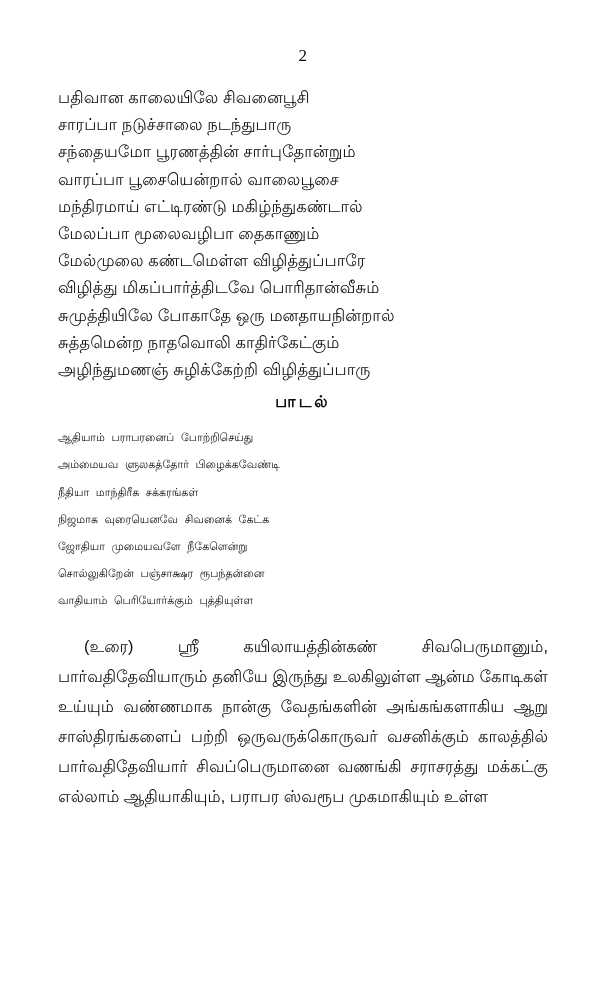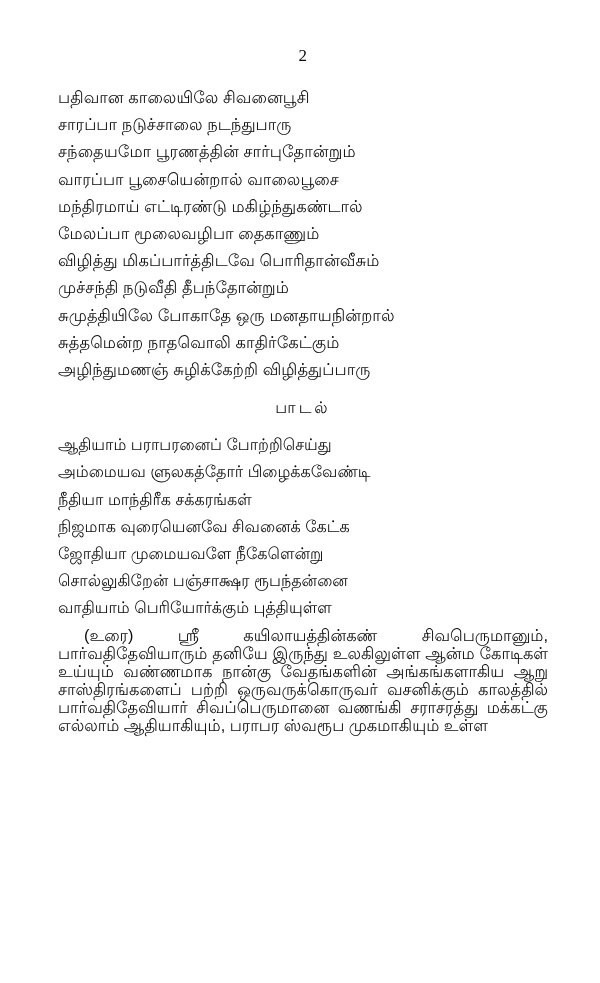--- a/index.html
+++ b/index.html
@@ -36,35 +36,37 @@
     font-size: 16.3px;
     line-height: 27.2px;
     white-space: nowrap;
     font-family: "Liberation Sans", sans-serif;
     letter-spacing: 0.1px;
   }
   .section-heading {
     text-align: center;
     font-size: 16px;
     letter-spacing: 3px;
-    margin: 16px 0 12px 0;
+    margin: 10px 0 12px 0;
     font-family: "Liberation Sans", sans-serif;
+    font-weight: bold;
   }
   .song-block {
     margin: 0 0 4px 0;
   }
   .song-line {
-    font-size: 16px;
+    font-size: 11px;
     line-height: 27.2px;
     white-space: nowrap;
+    font-family: Liberation Mono, monospace;
   }
   .prose {
-    margin-top: 4px;
+    margin-top: 15px;
     font-size: 16.3px;
-    line-height: 18px;
+    line-height: 30px;
     text-align: justify;
     text-justify: inter-word;
   }
   .prose p {
     margin: 0;
     text-align: justify;
   }
   .prose p:first-child {
     text-indent: 26px;
   }
@@ -76,22 +78,22 @@
 
   <div class="page-number">2</div>
 
   <div class="verse-block">
     <div class="verse-line">பதிவான காலையிலே சிவனைபூசி</div>
     <div class="verse-line">சாரப்பா நடுச்சாலை நடந்துபாரு</div>
     <div class="verse-line">சந்தையமோ பூரணத்தின் சார்புதோன்றும்</div>
     <div class="verse-line">வாரப்பா பூசையென்றால் வாலைபூசை</div>
     <div class="verse-line">மந்திரமாய் எட்டிரண்டு மகிழ்ந்துகண்டால்</div>
     <div class="verse-line">மேலப்பா மூலைவழிபா தைகாணும்</div>
+    <div class="verse-line">மேல்முலை கண்டமெள்ள விழித்துப்பாரே</div>
     <div class="verse-line">விழித்து மிகப்பார்த்திடவே பொரிதான்வீசும்</div>
-    <div class="verse-line">முச்சந்தி நடுவீதி தீபந்தோன்றும்</div>
     <div class="verse-line">சுமுத்தியிலே போகாதே ஒரு மனதாயநின்றால்</div>
     <div class="verse-line">சுத்தமென்ற நாதவொலி காதிர்கேட்கும்</div>
     <div class="verse-line">அழிந்துமணஞ் சுழிக்கேற்றி விழித்துப்பாரு</div>
   </div>
 
   <div class="section-heading">பாடல்</div>
 
   <div class="song-block">
     <div class="song-line">ஆதியாம் பராபரனைப் போற்றிசெய்து</div>
     <div class="song-line">அம்மையவ ளுலகத்தோர் பிழைக்கவேண்டி</div>

